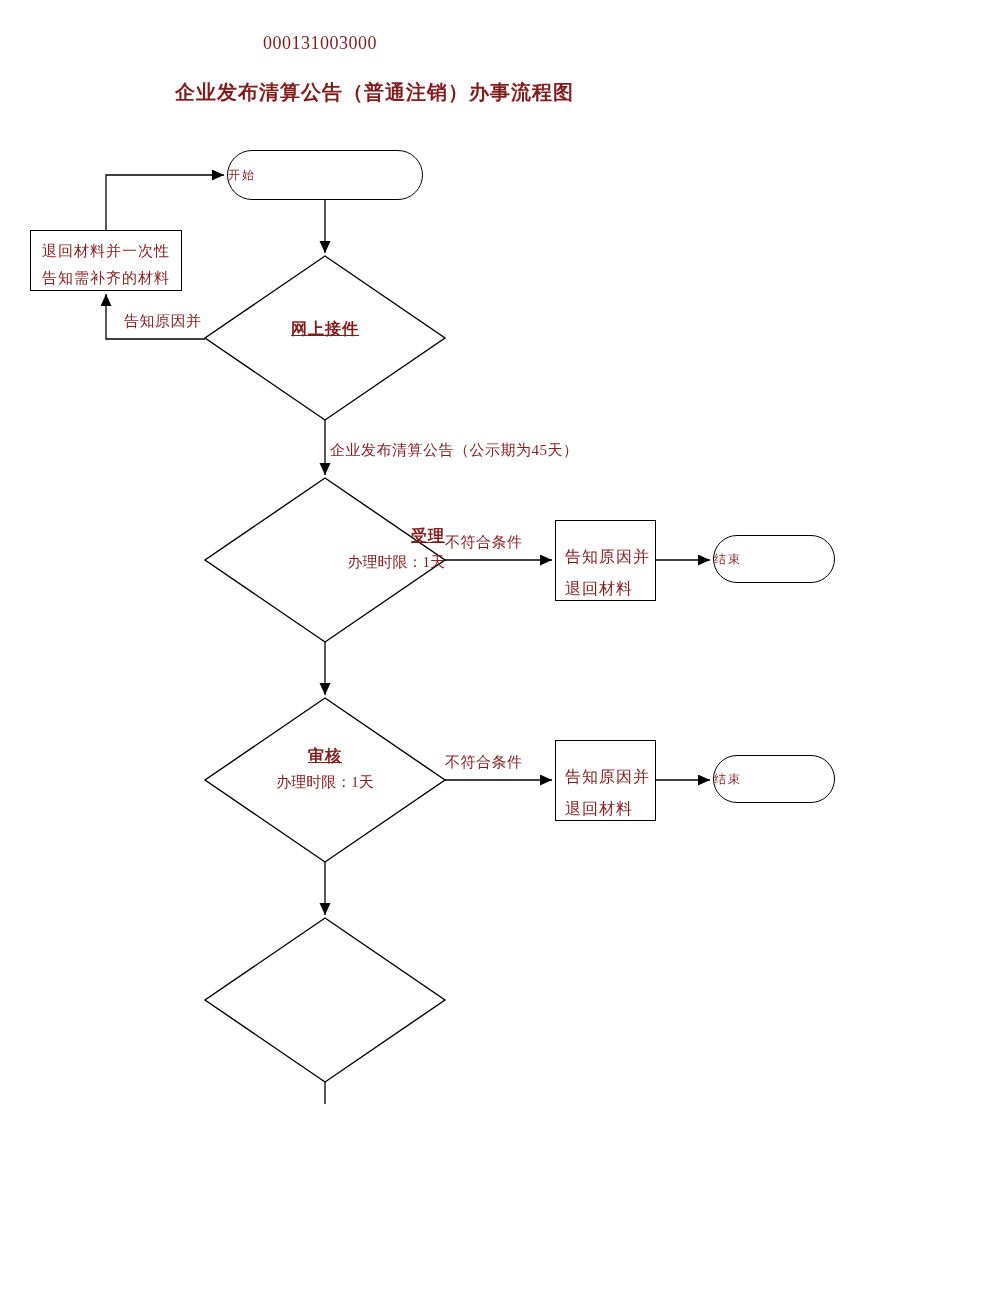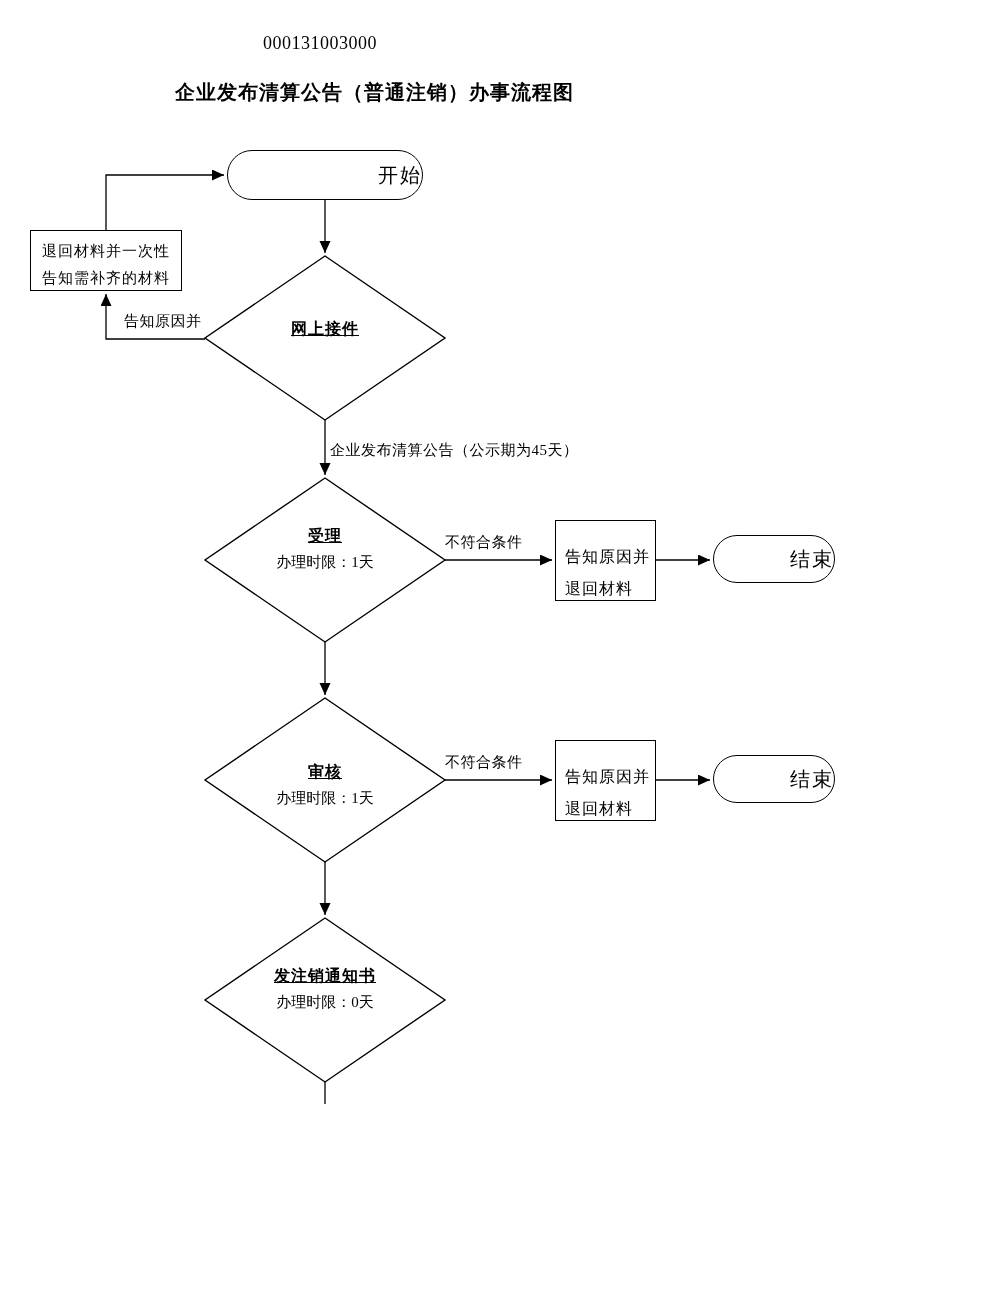--- a/index.html
+++ b/index.html
@@ -6,21 +6,21 @@
     margin: 0;
     padding: 0;
     background: #ffffff;
   }
   #page {
     position: relative;
     width: 1000px;
     height: 1104px;
     background: #ffffff;
     font-family: "Liberation Serif", "DejaVu Serif", serif;
-    color: #000000;
+    color: #7f1d1d;
     overflow: hidden;
   }
   .abs { position: absolute; }
 
   #doc-code {
     left: 263px; top: 33px;
     font-size: 18px;
     letter-spacing: 0.5px;
   }
   #doc-title {
@@ -36,22 +36,22 @@
     width: 1000px;
     height: 1310px;
   }
 
   .terminator {
     box-sizing: border-box;
     border: 1.4px solid #000000;
     background: #ffffff;
     display: flex;
     align-items: center;
-    justify-content: flex-end;
-    font-size: 20px;
+    justify-content: flex-start;
+    font-size: 12px;
     letter-spacing: 2px;
   }
   .rect-box {
     box-sizing: border-box;
     border: 1.4px solid #000000;
     background: #ffffff;
     font-size: 15px;
     letter-spacing: 1px;
   }
   #return-box {
@@ -82,22 +82,22 @@
     line-height: 27px;
     font-size: 15px;
   }
   .diamond-text .main {
     font-weight: bold;
     font-size: 16px;
     letter-spacing: 1px;
     text-decoration: underline;
   }
   #d1-text { top: 315px; }
-  #d2-text { top: 522px; }
-  #d3-text { top: 742px; margin-top: 16px; }
+  #d2-text { top: 522px; text-align: right; }
+  #d3-text { top: 742px; }
   #d4-text { top: 962px; }
 
   .edge-label {
     font-size: 15px;
     letter-spacing: 0.5px;
     white-space: nowrap;
   }
   #label-incomplete { left: 124px; top: 312px; }
   #label-announcement { left: 330px; top: 441px; text-align: right; }
   #label-notqual-1 { left: 445px; top: 533px; }
@@ -166,23 +166,19 @@
     <div class="main">网上接件</div>
   </div>
   <div class="abs diamond-text" id="d2-text">
     <div class="main">受理</div>
     <div>办理时限：1天</div>
   </div>
   <div class="abs diamond-text" id="d3-text">
     <div class="main">审核</div>
     <div>办理时限：1天</div>
   </div>
-  <div class="abs diamond-text" id="d4-text">
-    <div class="main">发注销通知书</div>
-    <div>办理时限：0天</div>
-  </div>
 
   <div class="abs edge-label" id="label-incomplete">告知原因并</div>
   <div class="abs edge-label" id="label-announcement">企业发布清算公告（公示期为45天）</div>
   <div class="abs edge-label" id="label-notqual-1">不符合条件</div>
   <div class="abs edge-label" id="label-notqual-2">不符合条件</div>
 
 </div>
 
 </body></html>

